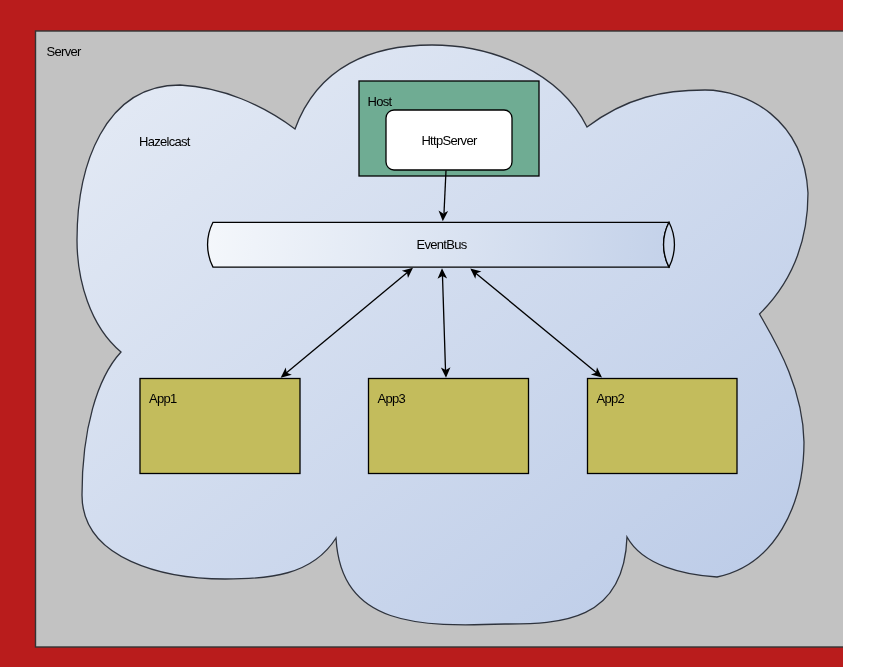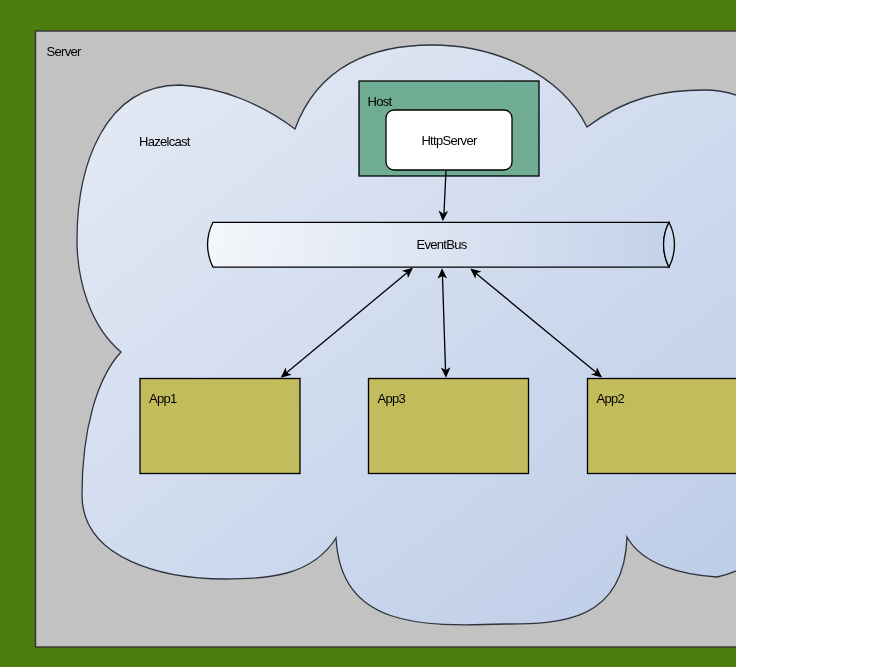--- a/index.html
+++ b/index.html
@@ -1,16 +1,16 @@
 <!DOCTYPE html>
 <html><head>
 <meta charset="utf-8">
 <style>
   html,body{margin:0;padding:0;background:#ffffff;}
-  #stage{position:relative;width:736px;height:667px;background:#4d7c0f;overflow:hidden;}
+  #stage{position:relative;width:843px;height:667px;background:#b91c1c;overflow:hidden;}
   svg{position:absolute;top:0;left:0;}
   text{font-family:"Liberation Sans",sans-serif;fill:#000000;letter-spacing:-0.7px;}
 </style>
 </head>
 <body>
 <div id="stage">
 <svg width="881" height="667" viewBox="0 0 881 667">
   <defs>
     <linearGradient id="cloudGrad" x1="0" y1="0" x2="1" y2="1">
       <stop offset="0" stop-color="#e5ebf5"></stop>

